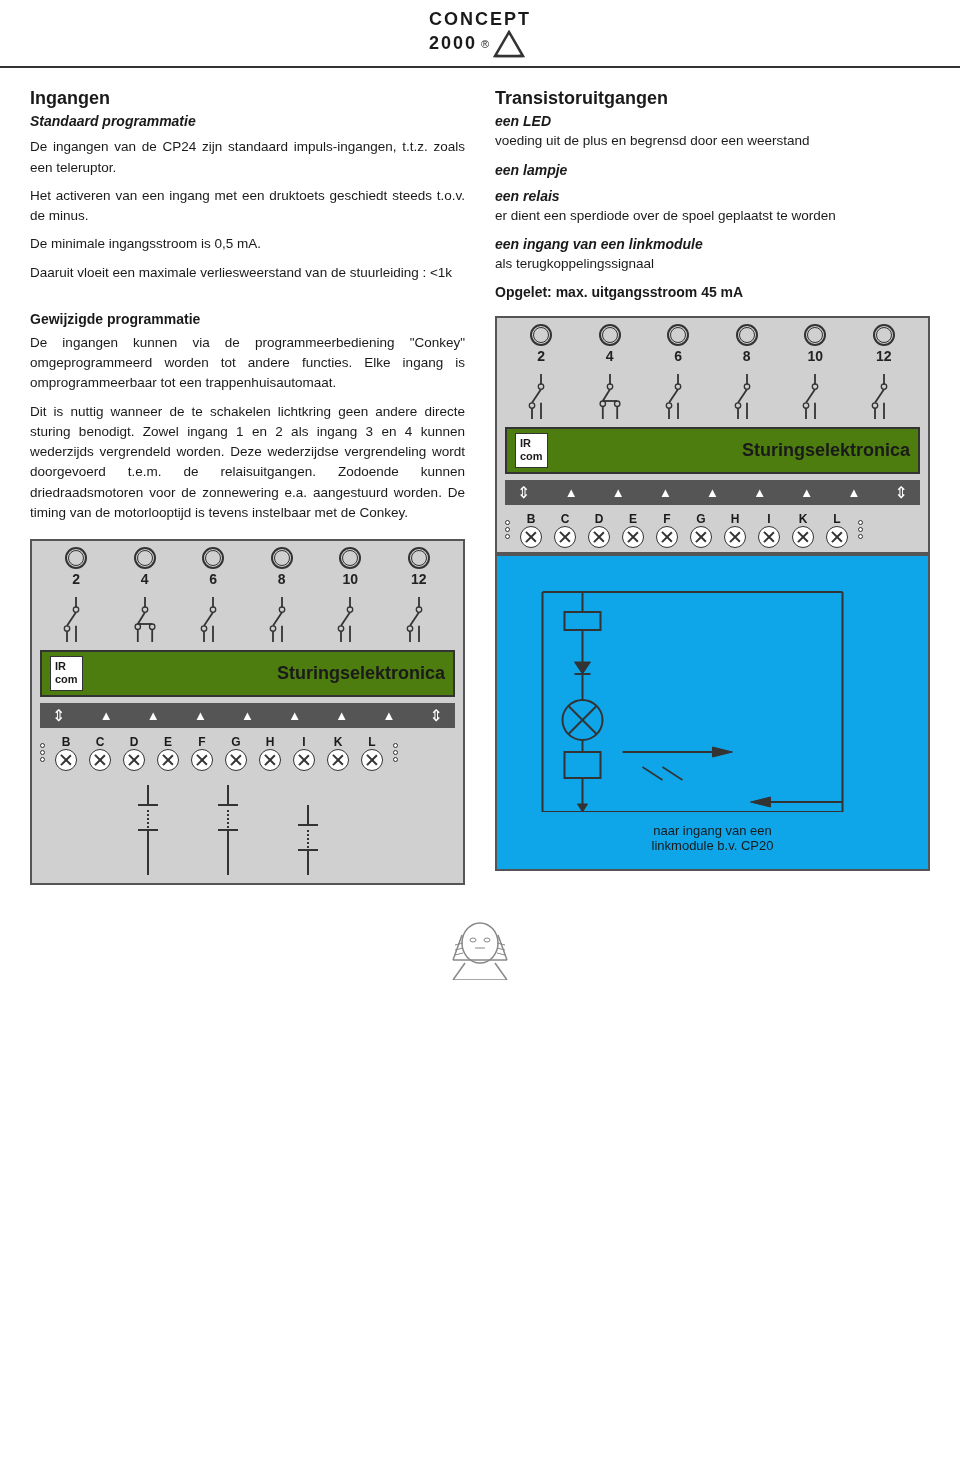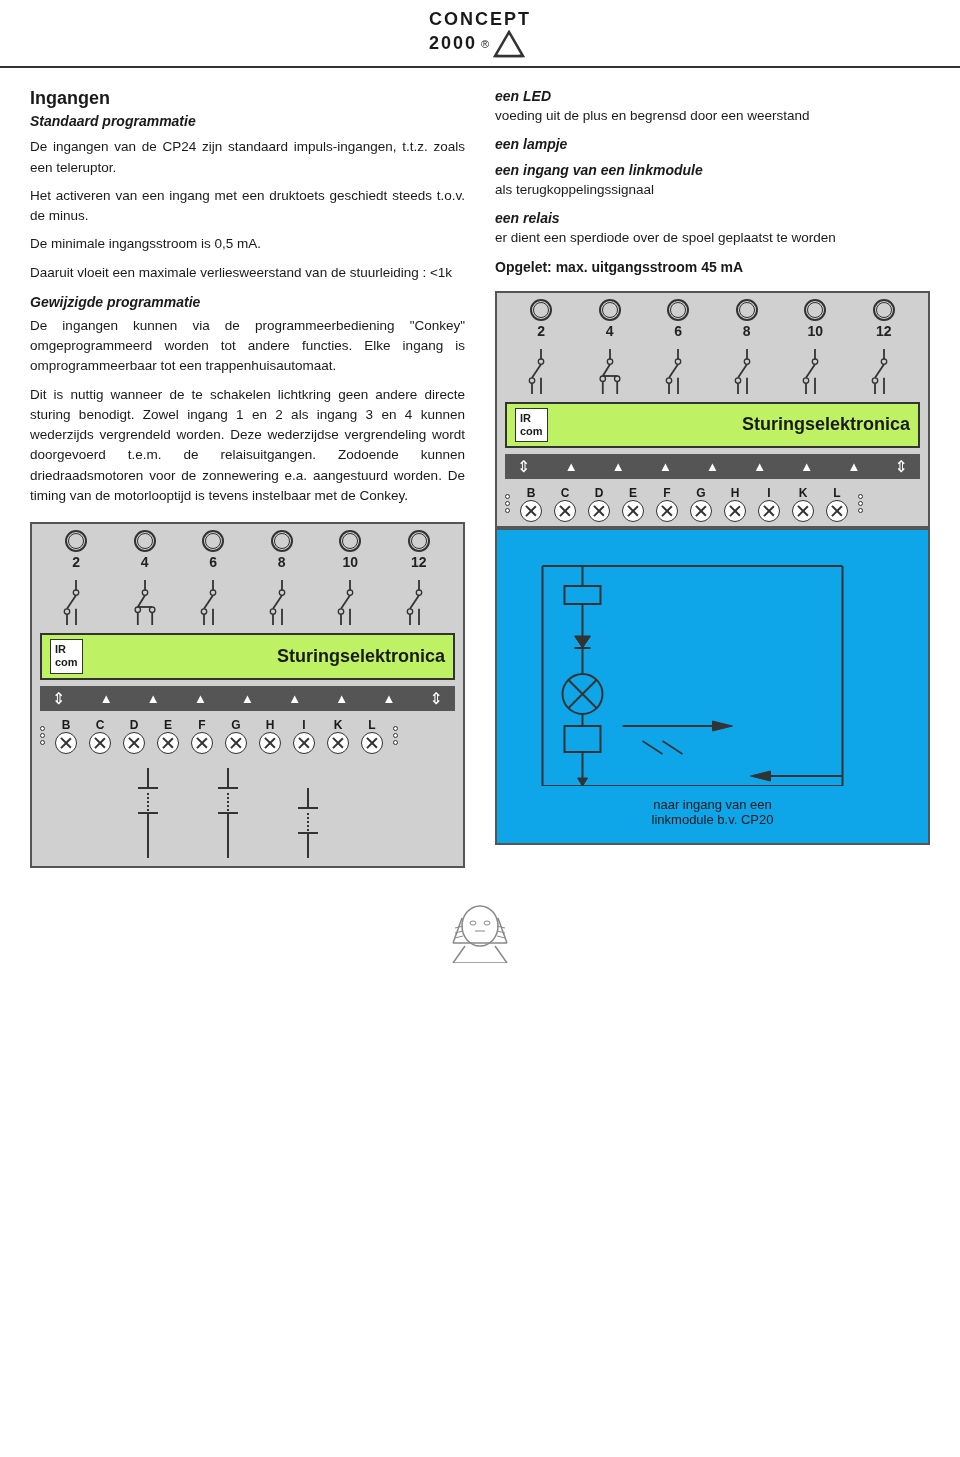--- a/index.html
+++ b/index.html
@@ -60,24 +60,23 @@
     }
 
     p {
       font-size: 13.5px;
       line-height: 1.5;
       margin-bottom: 8px;
       text-align: justify;
     }
 
     .section-subtitle {
-      font-style: italic;
       font-weight: bold;
       font-size: 14px;
-      margin-top: 11px;
+      margin-top: 28px;
       margin-bottom: 6px;
     }
 
     
     .right-item {
       margin-bottom: 10px;
     }
     .right-item-title {
       font-style: italic;
       font-weight: bold;
@@ -152,21 +151,21 @@
       width: 36px;
       height: 45px;
     }
 
     
     .diagram-bottom-section {
       display: flex;
       align-items: center;
       margin: 0 8px 6px 8px;
       border: 2px solid #333;
-      background: #bef264;
+      background: #4d7c0f;
       padding: 4px 8px;
     }
     .ir-com-box {
       font-size: 11px;
       font-weight: bold;
       line-height: 1.2;
       margin-right: 10px;
       border: 1.5px solid #333;
       padding: 3px 4px;
       background: white;
@@ -480,38 +479,39 @@
           <line x1="190" y1="65" x2="210" y2="65" stroke="#333" stroke-width="2"></line>
           <line x1="200" y1="65" x2="200" y2="90" stroke="#333" stroke-width="2"></line>
         </svg>
       </div>
 
     </div>
 
   </div>
 
   <div class="right-col">
+    <h1 class="section-title">Transistoruitgangen</h1>
 
     <div class="right-item">
       <div class="right-item-title">een LED</div>
       <p>voeding uit de plus en begrensd door een weerstand</p>
     </div>
 
     <div class="right-item">
       <div class="right-item-title">een lampje</div>
     </div>
 
     <div class="right-item">
+      <div class="right-item-title">een relais</div>
+      <p>er dient een sperdiode over de spoel geplaatst te worden</p>
+    </div>
+
+    <div class="right-item">
       <div class="right-item-title">een ingang van een linkmodule</div>
       <p>als terugkoppelingssignaal</p>
-    </div>
-
-    <div class="right-item">
-      <div class="right-item-title">een relais</div>
-      <p>er dient een sperdiode over de spoel geplaatst te worden</p>
     </div>
 
     <div class="bold-note">Opgelet: max. uitgangsstroom 45 mA</div>
 
     <div class="right-diagram-box">
 
       <div class="diagram-numbers-row">
         <div class="diagram-number-cell">
           <div class="diagram-circle-icon"></div>
           <span class="diagram-num">2</span>

